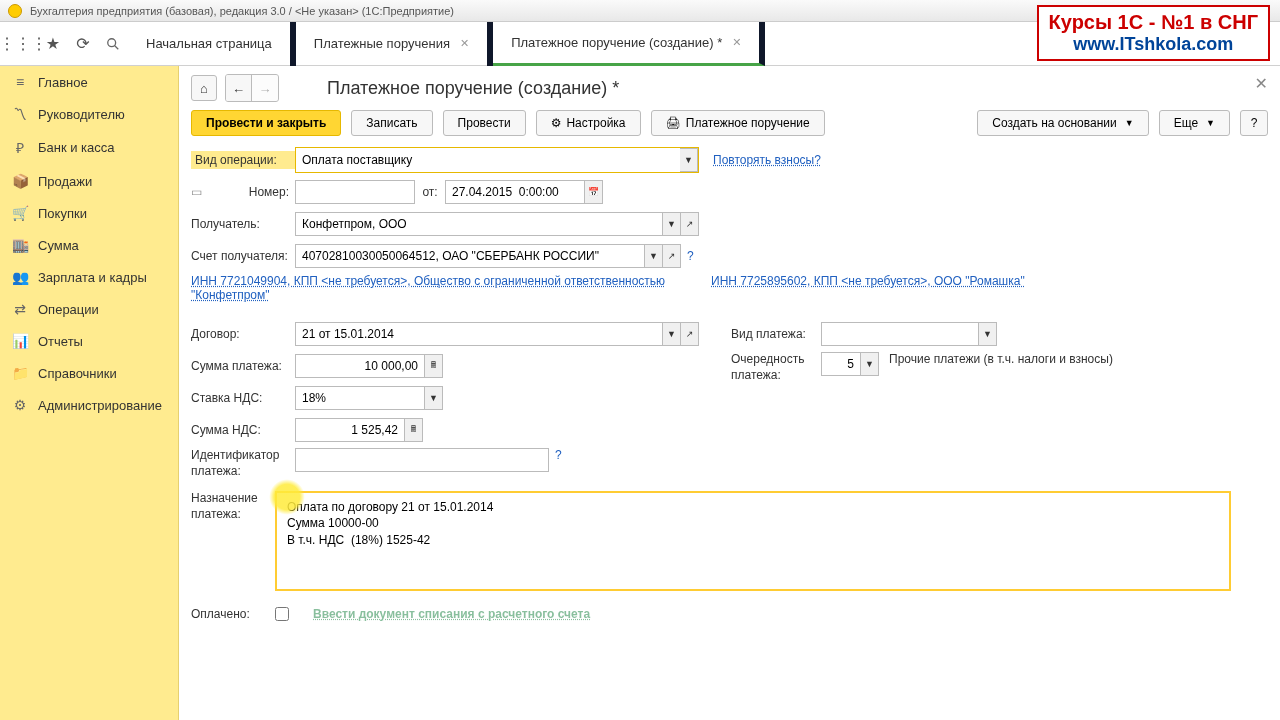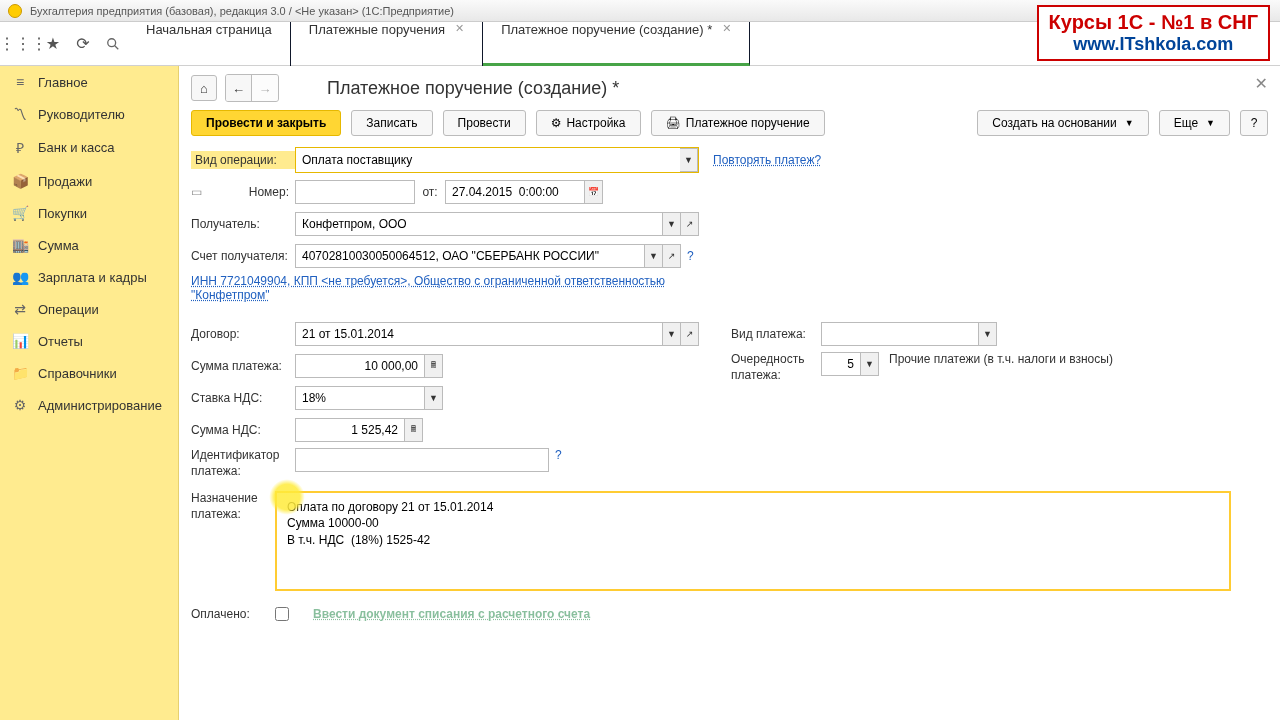--- a/index.html
+++ b/index.html
@@ -8,21 +8,21 @@
 .title-bar { height: 22px; background: linear-gradient(#fafafa,#e8e8e8); border-bottom: 1px solid #ccc; display: flex; align-items: center; padding: 0 8px; gap: 8px; font-size: 11px; color: #555; }
 .title-bar .ico { width:14px; height:14px; background:#ffcc00; border-radius:50%; border:1px solid #cc9900; display:inline-block; }
 .title-bar .ctrls { margin-left:auto; display:flex; gap:4px; }
 
 .watermark { position:absolute; top:5px; right:10px; background:#fff; border:2px solid #c00; padding:4px 10px; font-size:20px; font-weight:bold; z-index:100; }
 .watermark .r { color:#c00; }
 .watermark .b { color:#004499; font-size:18px; display:block; text-align:center; }
 
 .tabbar { height:44px; background:#fff; border-bottom:1px solid #d0d0d0; display:flex; align-items:center; padding:0 8px; gap:0; }
 .tabbar .tb-ico { width:30px; height:30px; display:flex; align-items:center; justify-content:center; color:#555; font-size:16px; cursor:pointer; }
-.tab { height:44px; padding:0 18px; display:flex; align-items:flex-start; border-right:1px solid #0f172a; font-size:13px; cursor:pointer; position:relative; }
+.tab { height:44px; padding:0 18px; display:flex; align-items:center; border-right:6px solid #0f172a; font-size:13px; cursor:pointer; position:relative; }
 .tab.active { border-bottom:3px solid #47a447; background:#fff; }
 .tab .close { margin-left:10px; color:#999; font-size:11px; }
 
 .app-body { display:flex; height:calc(720px - 22px - 44px); }
 
 .sidebar { width:179px; background:#ffeb8f; border-right:1px solid #e6d070; overflow-y:auto; }
 .side-item { display:flex; align-items:center; gap:10px; padding:8px 12px; font-size:13px; cursor:pointer; }
 .side-item .si-ico { width:16px; text-align:center; color:#666; font-size:14px; }
 
 .content { flex:1; background:#fff; padding:8px 12px; overflow-y:auto; position:relative; }
@@ -181,21 +181,21 @@
         </button>
       <button class="btn" style="width:28px;padding:0;justify-content:center;">?</button>
     </div>
 
     <div class="form-row">
       <div class="form-lbl active-cell">Вид операции:</div>
       <div class="inp-wrap" style="border:1px solid #e6b800;">
         <input class="inp" style="width: 384px; border: none;" value="Оплата поставщику">
         <div class="inp-btn">▼</div>
       </div>
-      <span class="link" style="margin-left:14px;">Повторять платеж?</span>
+      <span class="link" style="margin-left:14px;">Повторять взносы?</span>
     </div>
 
     <div class="form-row">
       <div style="width:20px;"><span style="color:#888;">▭</span></div>
       <div class="form-lbl" style="width:84px;text-align:right;">Номер:</div>
       <input class="inp" style="width: 120px;">
       <div style="width:30px;text-align:center;">от:</div>
       <div class="inp-wrap">
           <input class="inp" style="width: 140px;" value="27.04.2015  0:00:00">
           <div class="inp-btn">📅</div>
@@ -216,20 +216,21 @@
       <div class="inp-wrap">
           <input class="inp" style="width: 350px;" value="40702810030050064512, ОАО &quot;СБЕРБАНК РОССИИ&quot;">
           <div class="inp-btn">▼</div>
           <div class="inp-btn">↗</div>
         </div>
       <span class="help">?</span>
     </div>
 
     <div class="form-row" style="align-items:flex-start;">
       <div style="width:520px;"><span class="link">ИНН 7721049904, КПП &lt;не требуется&gt;, Общество с ограниченной ответственностью "Конфетпром"</span></div>
+      <div><span class="link">ИНН 7725895602, КПП &lt;не требуется&gt;, ООО "Ромашка"</span></div>
     </div>
 
     <div style="height:10px;"></div>
 
     <div class="two-col">
       <div class="col1">
         <div class="form-row">
           <div class="form-lbl">Договор:</div>
           <div class="inp-wrap">
               <input class="inp" style="width: 368px;" value="21 от 15.01.2014">

